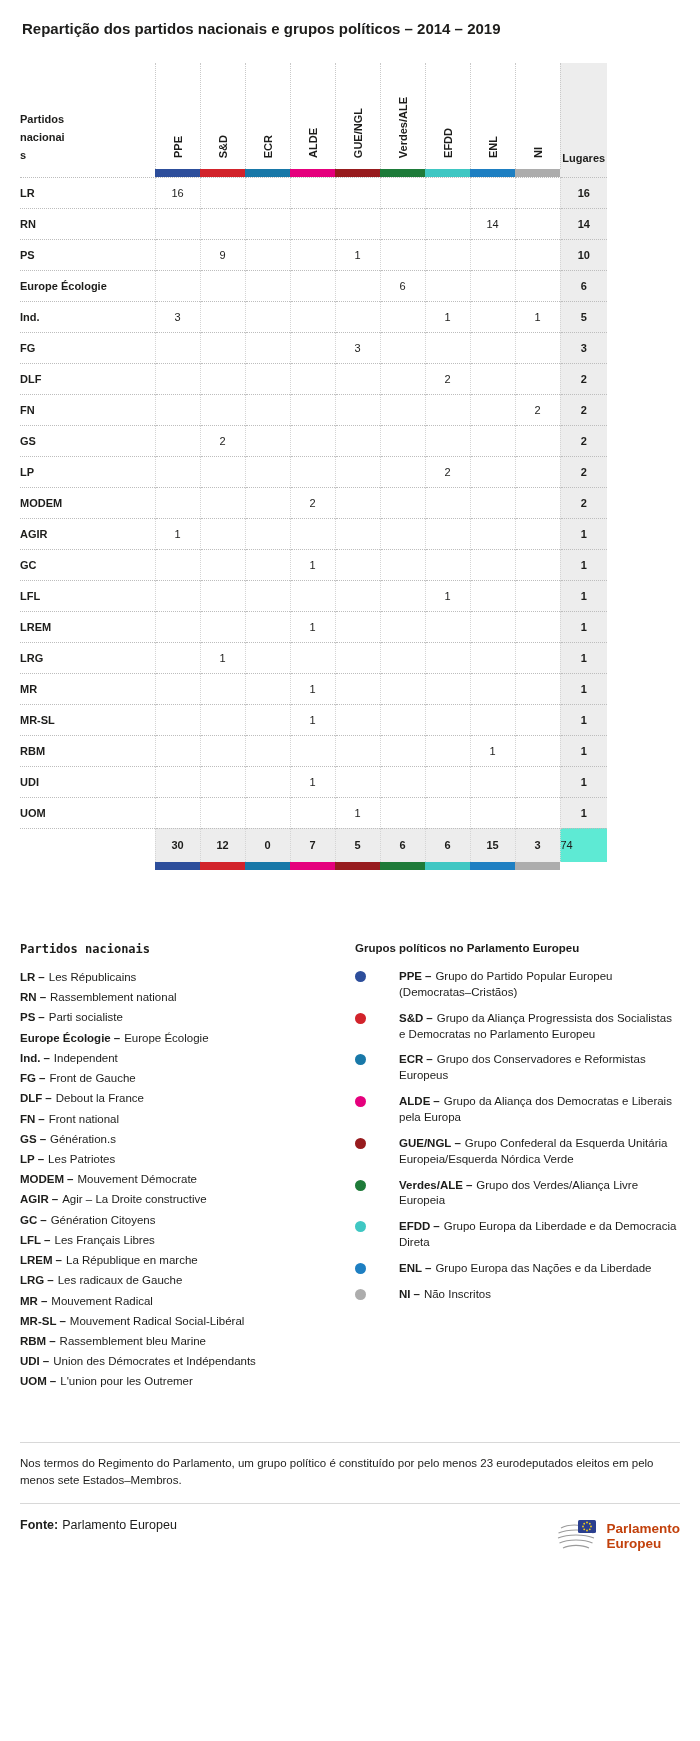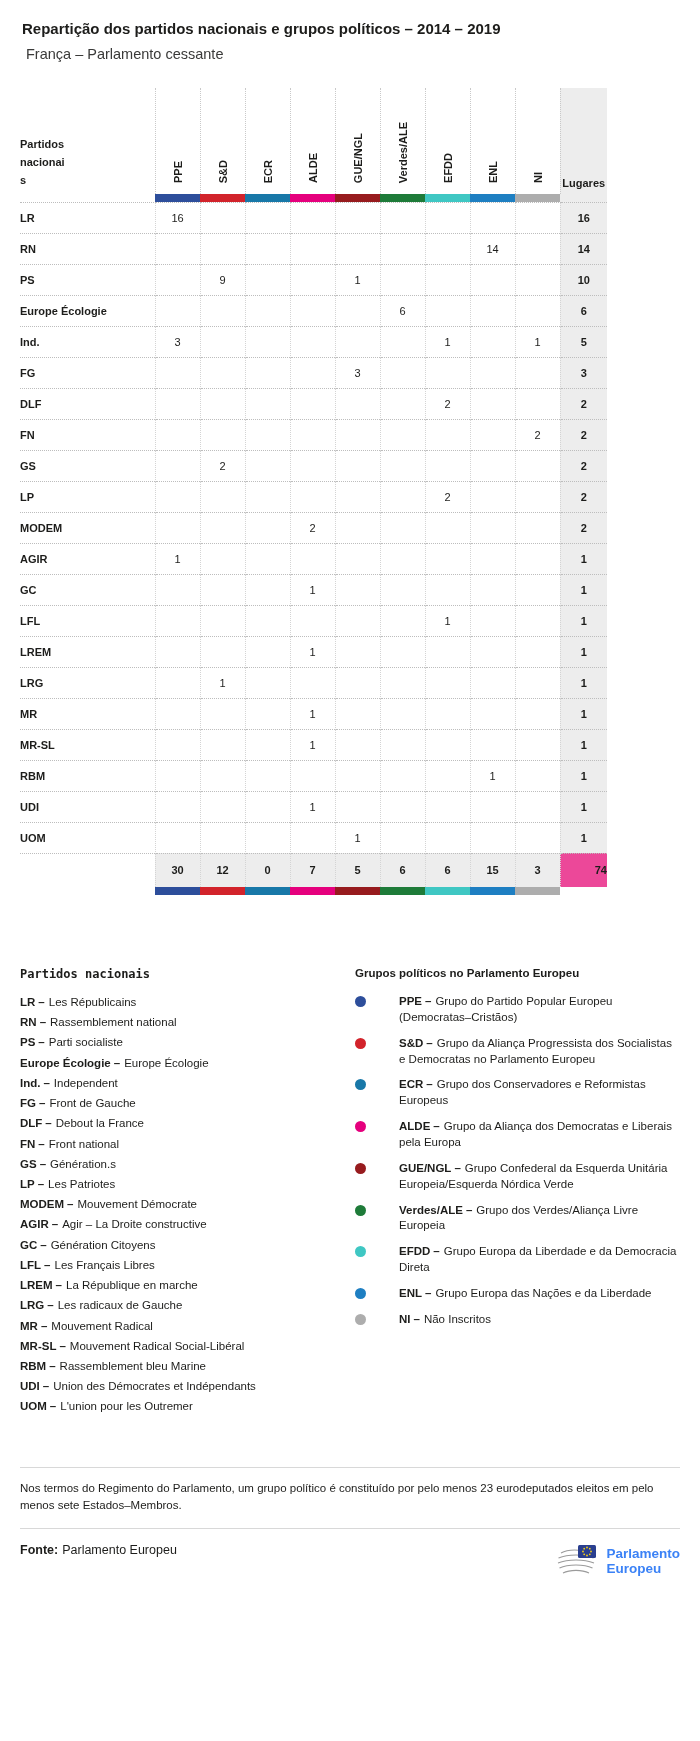--- a/index.html
+++ b/index.html
@@ -29,21 +29,21 @@
   .bar-row td { height:8px; }
   .bar-seats { background:#ededed; }
 
   .data-row th, .data-row td { height:31px; border-top:1px dotted #bdbdbd; }
   .party { text-align:left; font-weight:700; }
   .num { text-align:center; border-left:1px dotted #d4d4d4; }
   .rowtotal { text-align:center; font-weight:700; background:#ededed; border-left:1px dotted #d4d4d4; }
 
   .totals-row td { height:34px; border-top:1px dotted #bdbdbd; }
   .t-num { background:#ededed; font-weight:700; text-align:center; border-left:1px dotted #d4d4d4; }
-  .t-total { background:#ec4899; font-weight:700; text-align:right; font-size:11.5px; border-left:1px dotted #d4d4d4; }
+  .t-total { background:#5eead4; font-weight:400; text-align:left; font-size:11.5px; border-left:1px dotted #d4d4d4; }
 
   
   .legends { display:flex; margin-top:72px; }
   .party-legend { width:335px; }
   .pl-title { font-family:"DejaVu Sans Mono", monospace; font-weight:700; font-size:12px; margin-bottom:15px; }
   .pl-item { font-size:11.5px; margin-bottom:7px; line-height:1.15; }
   .abbr { font-weight:700; }
   .dash { font-weight:700; margin:0 4px 0 3px; }
 
   .group-legend { width:325px; }
@@ -51,29 +51,28 @@
   .gl-item { display:flex; margin-bottom:10px; font-size:11.5px; line-height:1.38;gap:24px; }
   .gl-dot { width:11px; height:11px; border-radius:50%; flex:0 0 auto; margin:2px 9px 0 0; }
   .gl-text { flex:1 1 auto; }
 
   
   .footnote { margin-top:46px; border-top:1px solid #d8d8d8; border-bottom:1px solid #d8d8d8; padding:12px 2px 14px 0; font-size:11.5px; line-height:1.5; }
   .footer { display:flex; justify-content:space-between; align-items:flex-start; margin-top:8px; padding:6px 0 10px 0; }
   .source { font-size:12.5px; }
   .source b { font-weight:700; margin-right:4px; }
   .logo { display:flex; align-items:center; }
-  .logo-text { font-size:13.5px; font-weight:700; color:#3b82f6; line-height:1.15; margin-left:8px; }
+  .logo-text { font-size:13.5px; font-weight:700; color:#c2410c; line-height:1.15; margin-left:8px; }
 </style>
 </head>
 <body>
 
 <div class="page">
 
   <h1 class="title">Repartição dos partidos nacionais e grupos políticos – 2014 – 2019</h1>
-  <div class="subtitle">França – Parlamento cessante</div>
 
   <table class="seats-table">
       <colgroup>
         <col class="c-party">
         <col class="c-group">
         <col class="c-group">
         <col class="c-group">
         <col class="c-group">
         <col class="c-group">
         <col class="c-group">

